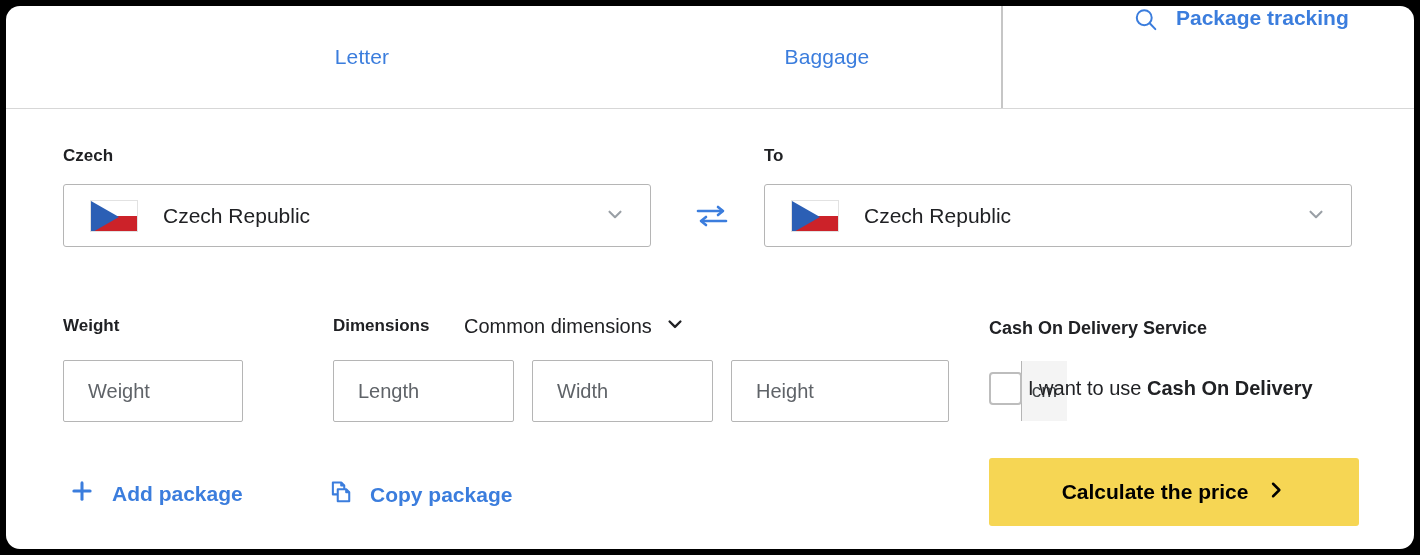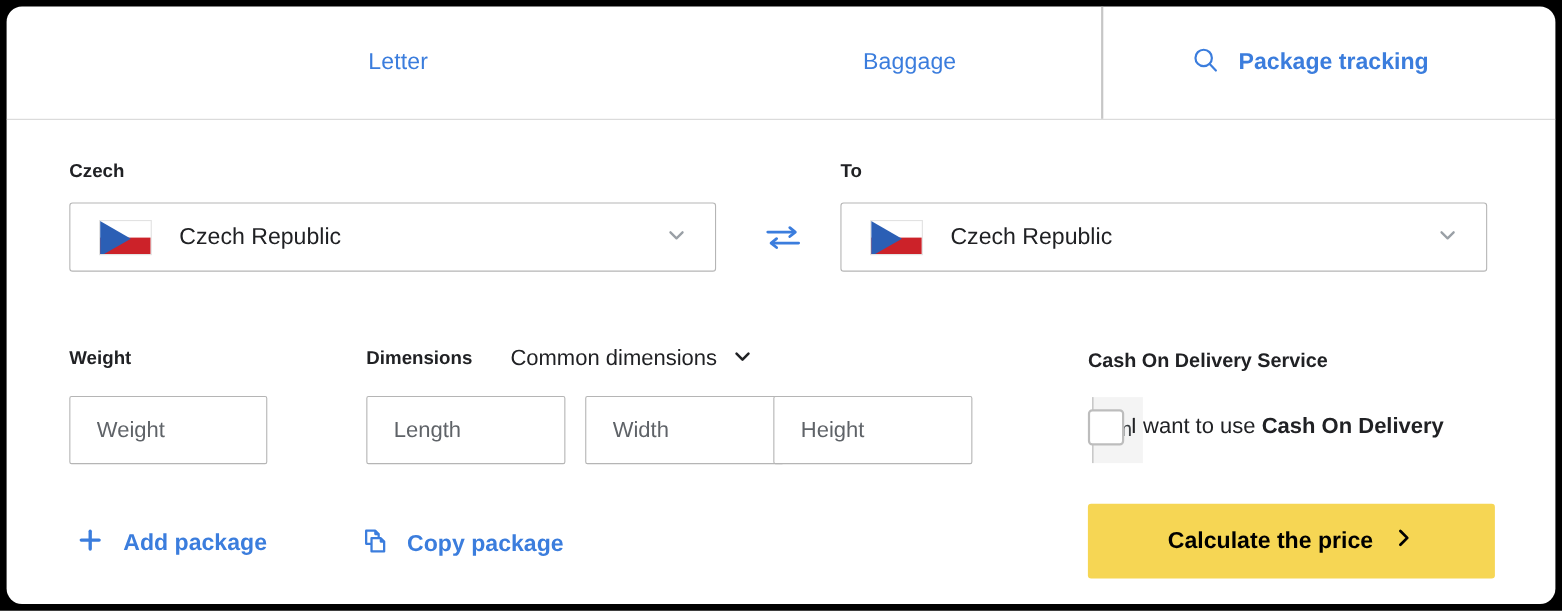--- a/index.html
+++ b/index.html
@@ -64,25 +64,25 @@
     position: absolute;
     left: 995px;
     top: 0;
     width: 2px;
     height: 102px;
     background: #c6c6c6;
   }
 
   #tracking {
     position: absolute;
-    left: 1076px;
+    left: 1126px;
     top: 0;
     height: 102px;
     display: flex;
-    align-items: center;
+    align-items: flex-start;
     gap: 16px;
     cursor: pointer;
     user-select: none;
   }
   #tracking .label {
     color: #3b7ddd;
     font-size: 21px;
     font-weight: bold;
   }
 
@@ -201,21 +201,21 @@
     justify-content: center;
     background: #f4f4f4;
     border-left: 1px solid #b5b5b5;
     font-size: 19px;
     color: #3c4043;
   }
 
   #f-weight { left: 57px;  width: 180px; }
   #f-length { left: 327px; width: 181px; }
   #f-width  { left: 526px; width: 181px; }
-  #f-height { left: 697px; width: 181px; }
+  #f-height { left: 725px; width: 218px; }
 
   
   #lbl-cod { position: absolute; left: 983px; top: 312px; font-size: 18px; }
 
   #cod-row {
     position: absolute;
     left: 983px;
     top: 366px;
     display: flex;
     align-items: center;

